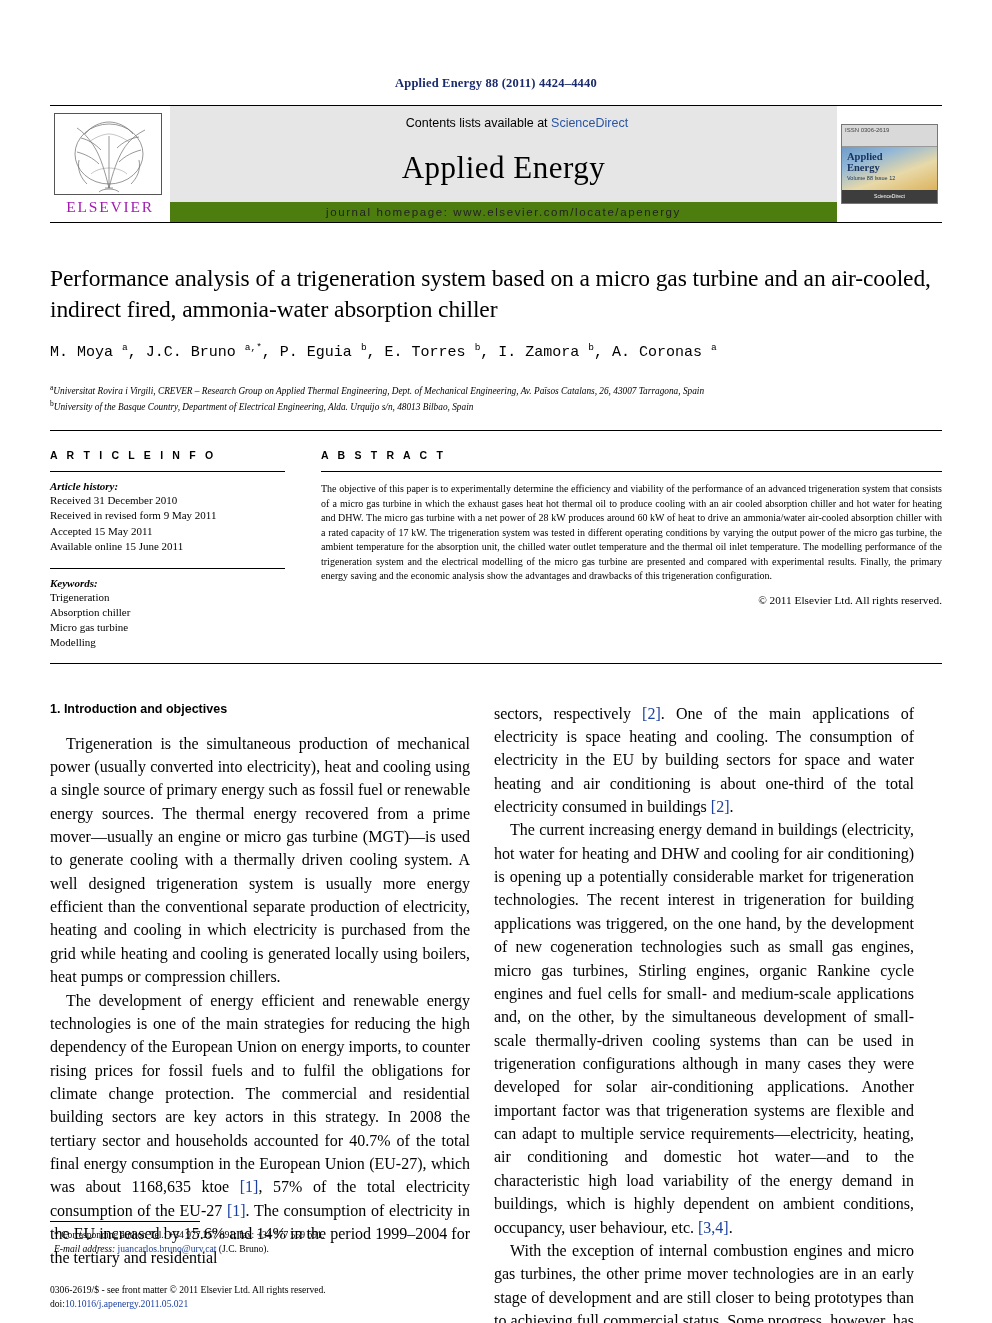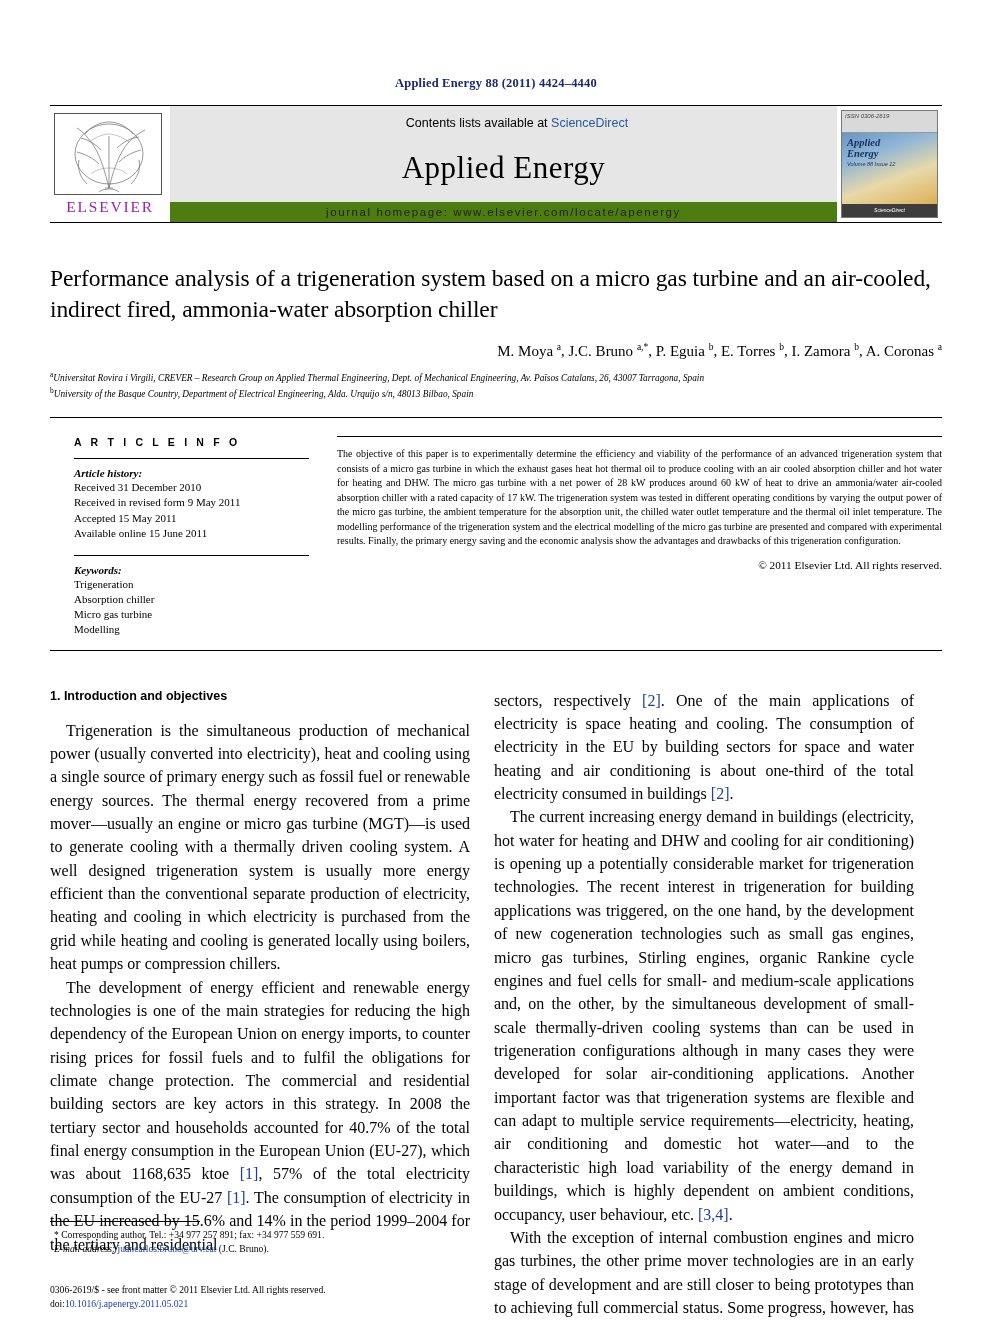--- a/index.html
+++ b/index.html
@@ -96,26 +96,25 @@
   }
   .banner-right {
     flex: 0 0 105px;
     width: 105px;
     background: #fff;
     display: flex;
     align-items: center;
     justify-content: center;
   }
   .cover {
-    width: 97px; height: 108px;
+    width: 97px; height: 80px;
     background: linear-gradient(160deg,#4f7fb5 0%, #8fb6d8 38%, #e8d9a8 62%, #d8a33c 100%);
     border: 1px solid #777;
     position: relative;
     overflow: hidden;
-    font-style: italic;
   }
   .cover-top {
     height: 22px; background: #d9d9d9;
     border-bottom: 1px solid #999;
     font-size: 6px; color:#444;
     padding: 2px 3px;
     font-family: "Liberation Sans", sans-serif;
   }
   .cover-title {
     position: absolute; top: 26px; left: 5px; right: 5px;
@@ -140,41 +139,39 @@
   h1.paper-title {
     font-family: "Liberation Serif", serif;
     font-weight: normal;
     font-size: 23.5px;
     line-height: 1.30;
     margin: 0 0 18px 0;
     letter-spacing: -.1px;
   }
   .authors {
     font-size: 15px;
-    margin: 0 0 10px 0;
-    font-family: Liberation Serif, serif;
-    text-align: right;
+    margin: 0 0 22px 0;
+    font-family: Liberation Mono, monospace;
   }
   .authors sup { font-size: 9.5px; }
   .affil {
     font-size: 9.3px;
     font-style: italic;
     line-height: 1.45;
     margin: 0;
     font-family: "Liberation Serif", serif;
   }
   .affil sup { font-style: normal; font-size: 7.5px; }
 
   
   .rule-top { border-top: 1px solid #000; margin-top: 16px; }
   .info-abstract {
     display: flex;
     margin-top: 18px;
-    gap: 28px;
-    margin-left: 24px;
+    gap: 36px;
   }
   .info-col { width: 235px; flex: 0 0 235px; }
   .abs-col { flex: 1 1 auto; }
   .sec-head {
     font-family: "Liberation Sans", sans-serif;
     font-size: 10.5px;
     font-weight: bold;
     letter-spacing: 3.2px;
     margin-bottom: 10px;
   }
@@ -323,20 +320,21 @@
       <div class="info-gap"></div>
       <div class="hr"></div>
       <p class="info-sub">Keywords:</p>
       <p class="info-line">Trigeneration</p>
       <p class="info-line">Absorption chiller</p>
       <p class="info-line">Micro gas turbine</p>
       <p class="info-line">Modelling</p>
     </div>
 
     <div class="abs-col">
+      <div class="sec-head">A B S T R A C T</div>
       <div class="hr" style="border-top:1px solid #000;margin-bottom:10px;"></div>
       <p class="abstract-text">The objective of this paper is to experimentally determine the efficiency and viability of the performance of an advanced trigeneration system that consists of a micro gas turbine in which the exhaust gases heat hot thermal oil to produce cooling with an air cooled absorption chiller and hot water for heating and DHW. The micro gas turbine with a net power of 28 kW produces around 60 kW of heat to drive an ammonia/water air-cooled absorption chiller with a rated capacity of 17 kW. The trigeneration system was tested in different operating conditions by varying the output power of the micro gas turbine, the ambient temperature for the absorption unit, the chilled water outlet temperature and the thermal oil inlet temperature. The modelling performance of the trigeneration system and the electrical modelling of the micro gas turbine are presented and compared with experimental results. Finally, the primary energy saving and the economic analysis show the advantages and drawbacks of this trigeneration configuration.</p>
       <div class="copyright">© 2011 Elsevier Ltd. All rights reserved.</div>
     </div>
   </div>
 
   <div class="abs-rule"></div>
 
   <div class="body-cols">
     <div class="col">

